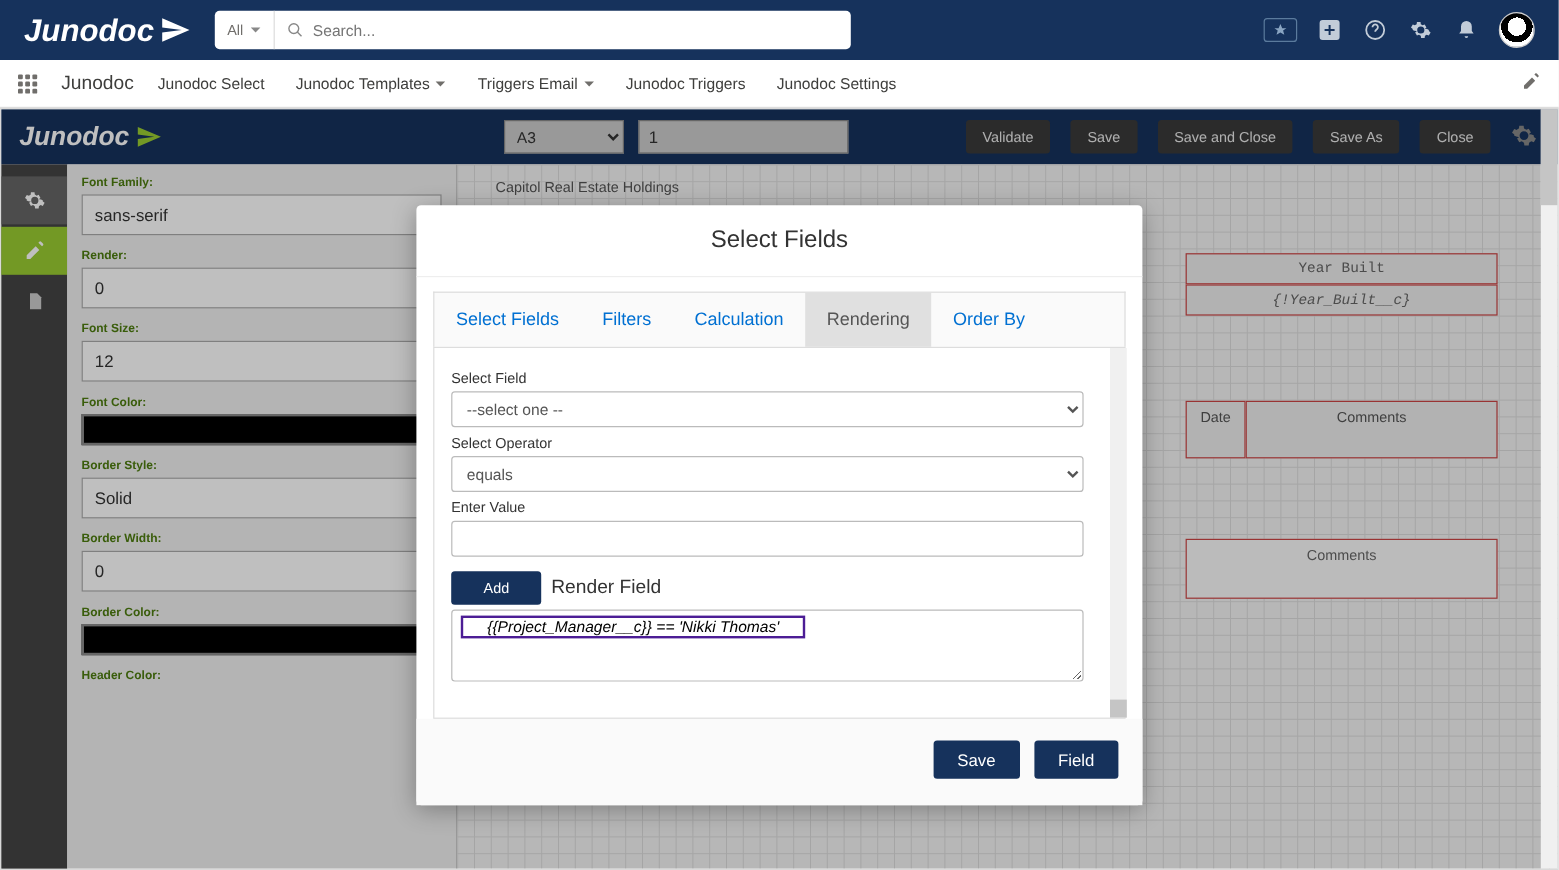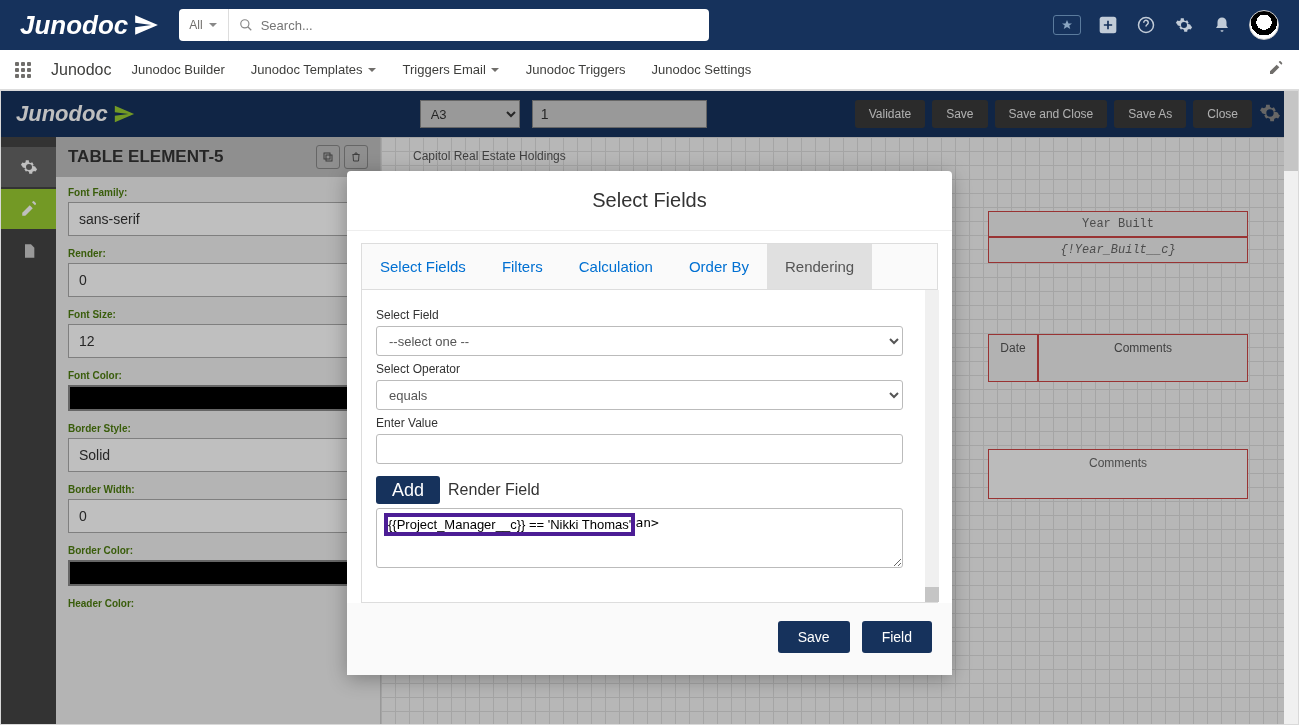--- a/index.html
+++ b/index.html
@@ -31,21 +31,21 @@
     
     .builder-wrap { position: relative; height: calc(725px - 90px); overflow: hidden; border:1px solid #d9d9d9;}
     .builder-bg { position:absolute; inset:0; }
 
     .builder-header { height: 46px; background: #16325c; display:flex; align-items:center; padding: 0 15px; gap:10px; }
     .builder-logo { color:white; font-size:22px; font-weight:600; font-style:italic; display:flex;align-items:center;gap:5px; }
     .builder-logo svg { color: #9acd32; }
     .builder-center { margin-left: 275px; display:flex; gap:12px; }
     .page-select { height:28px; width:100px; background:#ccc; border:1px solid #888; padding:0 6px; font-size:13px; color:#333; }
     .page-num { height:28px; width:175px; background:#ccc; border:1px solid #888; padding:0 8px; font-size:14px; color:#333; }
-    .builder-btns { margin-left:auto; display:flex; gap:7px; align-items:center; }
+    .builder-btns { margin-left:auto; display:flex; gap:17px; align-items:center; }
     .builder-btn { background:#3a3a3a; color:#eaeaea; border:none; height:28px; padding:0 14px; border-radius:3px; font-size:12px; cursor:pointer; }
     .builder-gear { width:24px; height:24px; color:#888; cursor:pointer; }
 
     .builder-body { display:flex; height: calc(100% - 46px); }
     .side-rail { width:55px; background:#444; display:flex; flex-direction:column; align-items:center; gap:2px; padding-top:10px; }
     .rail-item { width:55px; height:40px; display:flex; align-items:center; justify-content:center; color:#fff; cursor:pointer; }
     .rail-item.active { background:#9acd32; }
     .rail-item.gear { background:#666; }
     .rail-item.doc { color:#ccc; }
 
@@ -79,24 +79,24 @@
     .tab { padding:14px 18px; font-size:15px; color:#0070d2; cursor:pointer; }
     .tab.active { background:#e0e0e0; color:#555; }
     .tab-content { border:1px solid #ddd; padding:12px 14px 16px; position:relative; }
     .scrollbar-fake { position:absolute; right:-2px; top:0; bottom:0; width:14px; background:#f0f0f0; }
     .scrollbar-thumb { position:absolute; right:-2px; bottom:0; width:14px; height:15px; background:#c5c5c5; }
     .f-label { font-size:12px; color:#333; margin-bottom:4px; margin-top:6px; }
     .f-label:first-child { margin-top:0; }
     .f-select, .f-input { width: calc(100% - 20px); height:30px; border:1px solid #bbb; border-radius:3px; padding:0 8px; font-size:13px; color:#555; background:white; }
     .f-select { appearance: menulist; }
     .add-row { display:flex; align-items:center; gap:8px; margin-top:12px; }
-    .add-btn { background:#16325c; color:white; border:none; height:28px; padding:0 16px; border-radius:3px; font-size:18px; cursor:pointer; }
+    .add-btn { background:#16325c; color:white; border:none; height:28px; padding:0 27px; border-radius:3px; font-size:12px; cursor:pointer; }
     .render-f-label { font-size:16px; color:#333; }
     .textarea { width: calc(100% - 20px); height:60px; border:1px solid #bbb; border-radius:3px; padding:6px 8px; font-size:13px; resize:both; margin-top:4px; }
-    .highlight-box { border:4px solid #4c1d95; display:inline-block; padding:0 0; }
+    .highlight-box { border:2px solid #4c1d95; display:inline-block; padding:0 20px;font-style:italic; }
 
     .modal-footer { padding:18px 20px 22px; display:flex; justify-content:flex-end; gap:12px; background:#fafafa; }
     .foot-btn { background:#16325c; color:white; border:none; height:32px; padding:0 20px; border-radius:3px; font-size:14px; cursor:pointer; }
 
     .page-scrollbar { position:absolute; right:0; top:0; bottom:0; width:14px; background:#f0f0f0; }
     .page-scrollbar-thumb { position:absolute; top:0; width:14px; height:80px; background:#c5c5c5; }
 
     .chevron { width:10px; height:10px; }
   </style>
 </head>
@@ -166,21 +166,21 @@
       <span></span>
       <span></span>
       <span></span>
       <span></span>
       <span></span>
       <span></span>
   </div>
   <div class="app-name">Junodoc</div>
   <div class="nav-links">
     <div class="nav-link">
-        <span>Junodoc Builder</span>
+        <span>Junodoc Select</span>
       </div>
     <div class="nav-link">
         <span>Junodoc Templates</span>
         <svg class="chevron" viewBox="0 0 10 10" fill="#706e6b">
           <path d="M1 3l4 4 4-4z"></path>
         </svg>
       </div>
     <div class="nav-link">
         <span>Triggers Email</span>
         <svg class="chevron" viewBox="0 0 10 10" fill="#706e6b">
@@ -238,36 +238,20 @@
               <path d="M3 17v4h4L17 11l-4-4L3 17zM20 7l1-1a1.4 1.4 0 000-2l-2-2a1.4 1.4 0 00-2 0l-1 1 4 4z"></path>
             </svg>
           </div>
         <div class="rail-item doc">
             <svg width="16" height="18" viewBox="0 0 24 24" fill="#ccc">
               <path d="M6 2h9l5 5v15H6z"></path>
             </svg>
           </div>
       </div>
       <div class="props-panel">
-        <div class="props-title">
-          <span>TABLE ELEMENT-5</span>
-          <div class="props-title-icons">
-            <div class="ic">
-                <svg width="12" height="12" viewBox="0 0 24 24" fill="none" stroke="#555" stroke-width="2">
-                  <rect x="8" y="8" width="12" height="12"></rect>
-                  <rect x="4" y="4" width="12" height="12"></rect>
-                </svg>
-              </div>
-            <div class="ic">
-                <svg width="12" height="12" viewBox="0 0 24 24" fill="none" stroke="#555" stroke-width="2">
-                  <path d="M5 7h14M10 7V4h4v3M6 7l1 13h10l1-13"></path>
-                </svg>
-              </div>
-          </div>
-        </div>
         <div class="props-body">
           <div class="prop-label">Font Family:</div>
           <input class="prop-input" value="sans-serif" style="">
           <div class="prop-label">Render:</div>
           <input class="prop-input" value="0" style="">
           <div class="prop-label">Font Size:</div>
           <input class="prop-input" value="12" style="">
           <div class="prop-label">Font Color:</div>
           <div class="prop-color"></div>
           <div class="prop-label">Border Style:</div>
@@ -297,22 +281,22 @@
   </div>
 
   <div class="overlay">
     <div class="modal">
       <div class="modal-title">Select Fields</div>
       <div class="modal-body">
         <div class="tabs">
           <div class="tab">Select Fields</div>
           <div class="tab">Filters</div>
           <div class="tab">Calculation</div>
+          <div class="tab active">Rendering</div>
           <div class="tab">Order By</div>
-          <div class="tab active">Rendering</div>
         </div>
         <div class="tab-content">
           <div class="scrollbar-fake"></div>
           <div class="scrollbar-thumb"></div>
           <div class="f-label">Select Field</div>
           <select class="f-select"><option>--select one --</option></select>
           <div class="f-label">Select Operator</div>
           <select class="f-select"><option>equals</option></select>
           <div class="f-label">Enter Value</div>
           <input class="f-input" type="text" value="" style="">

